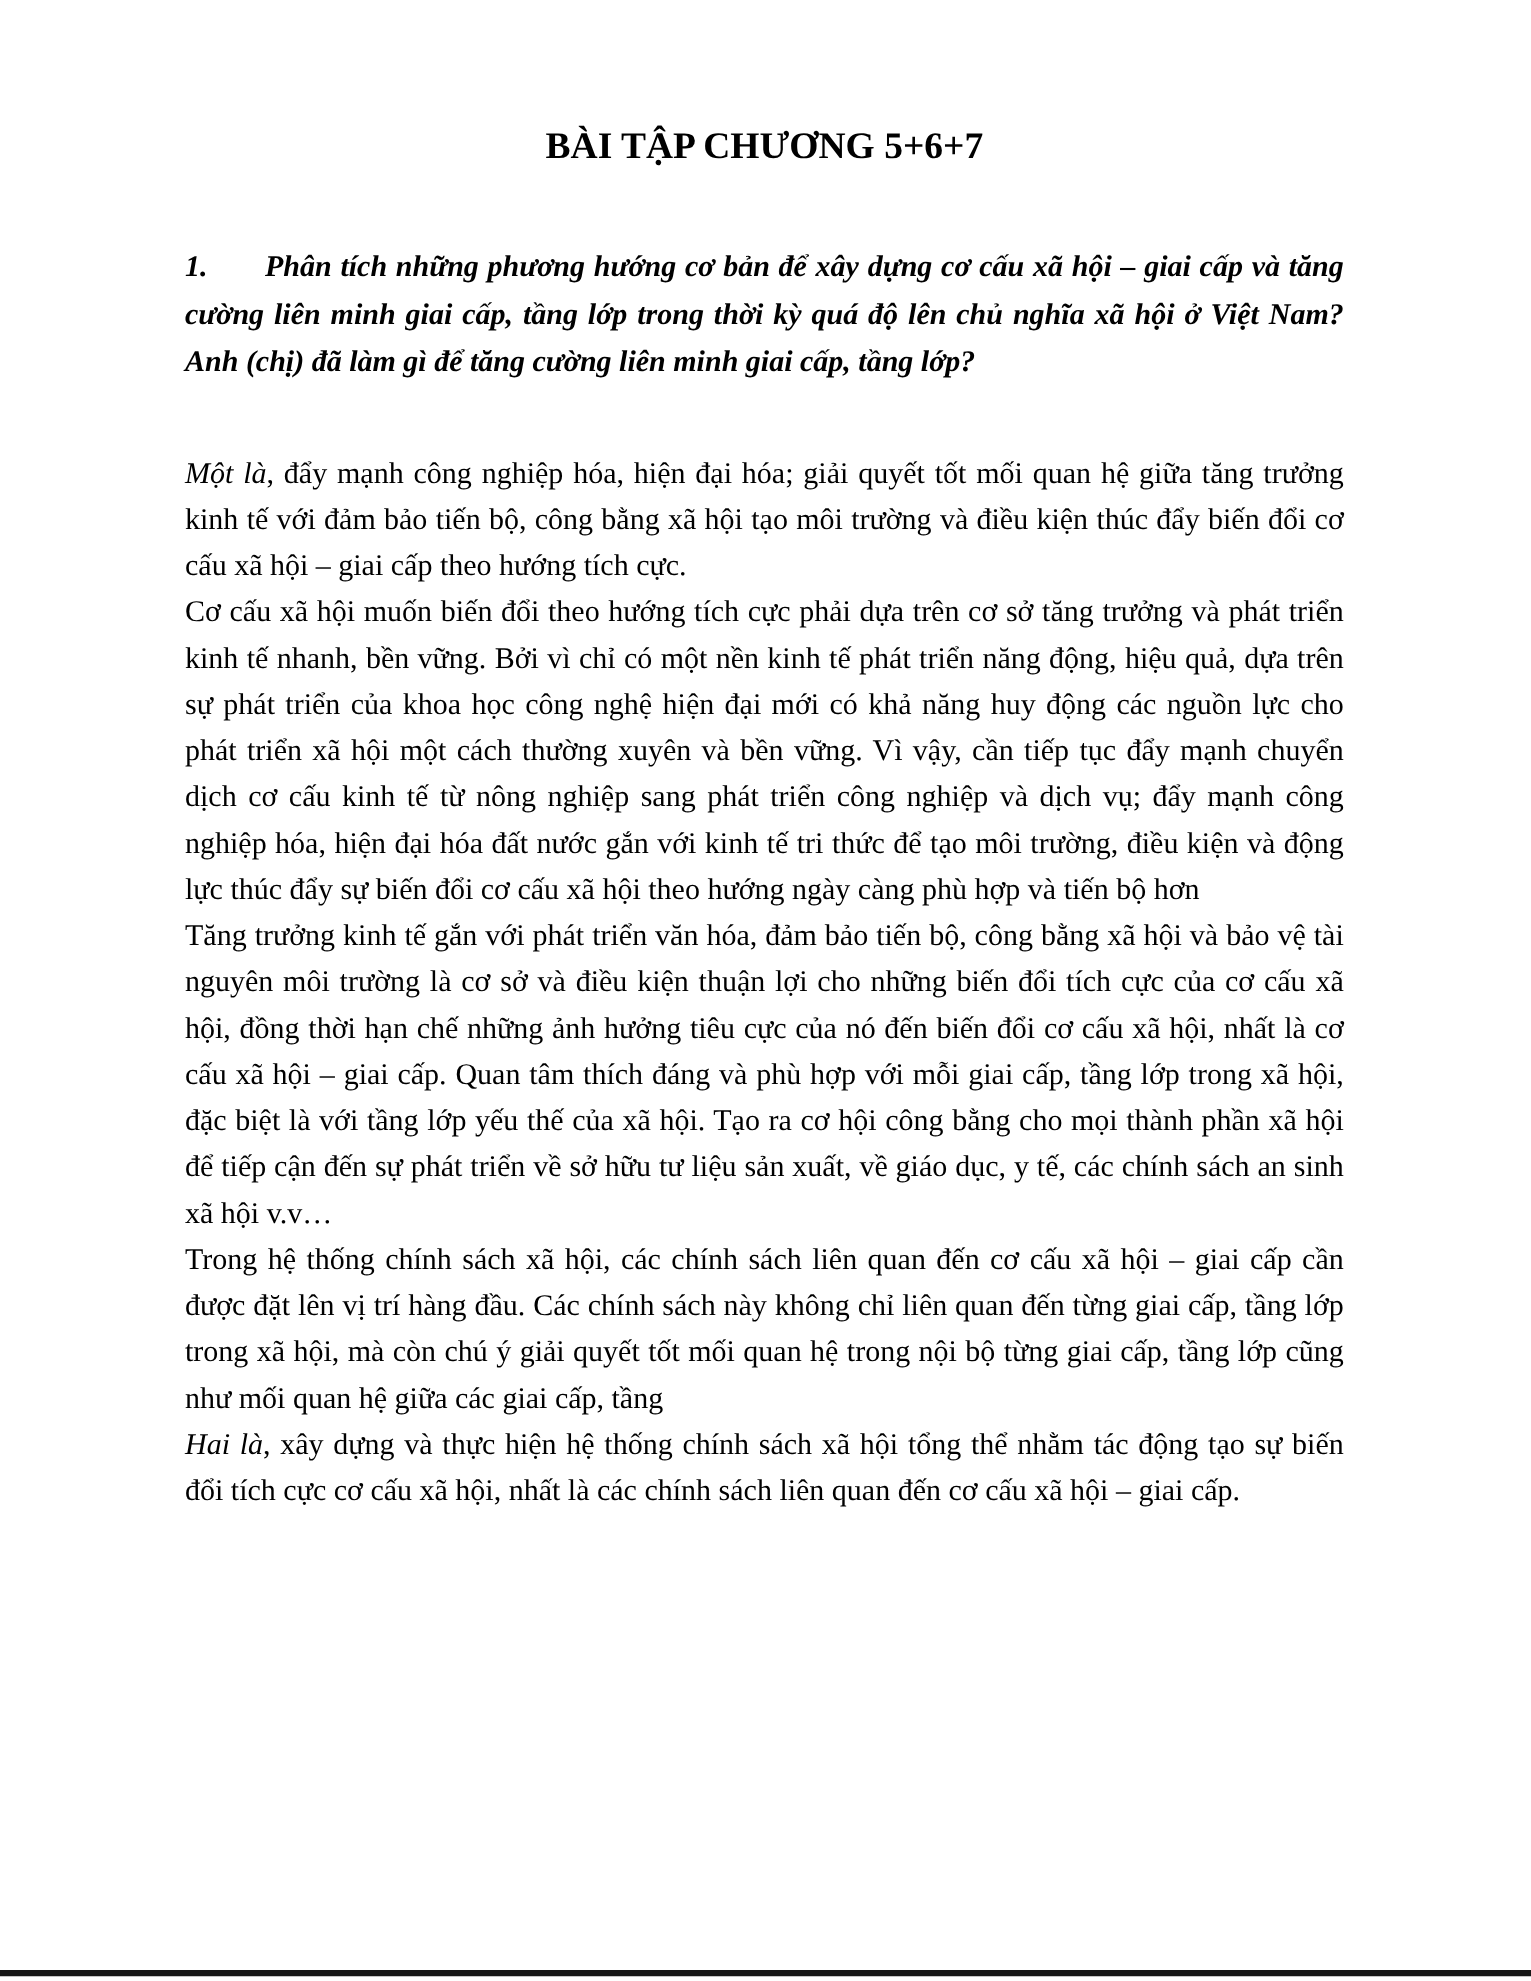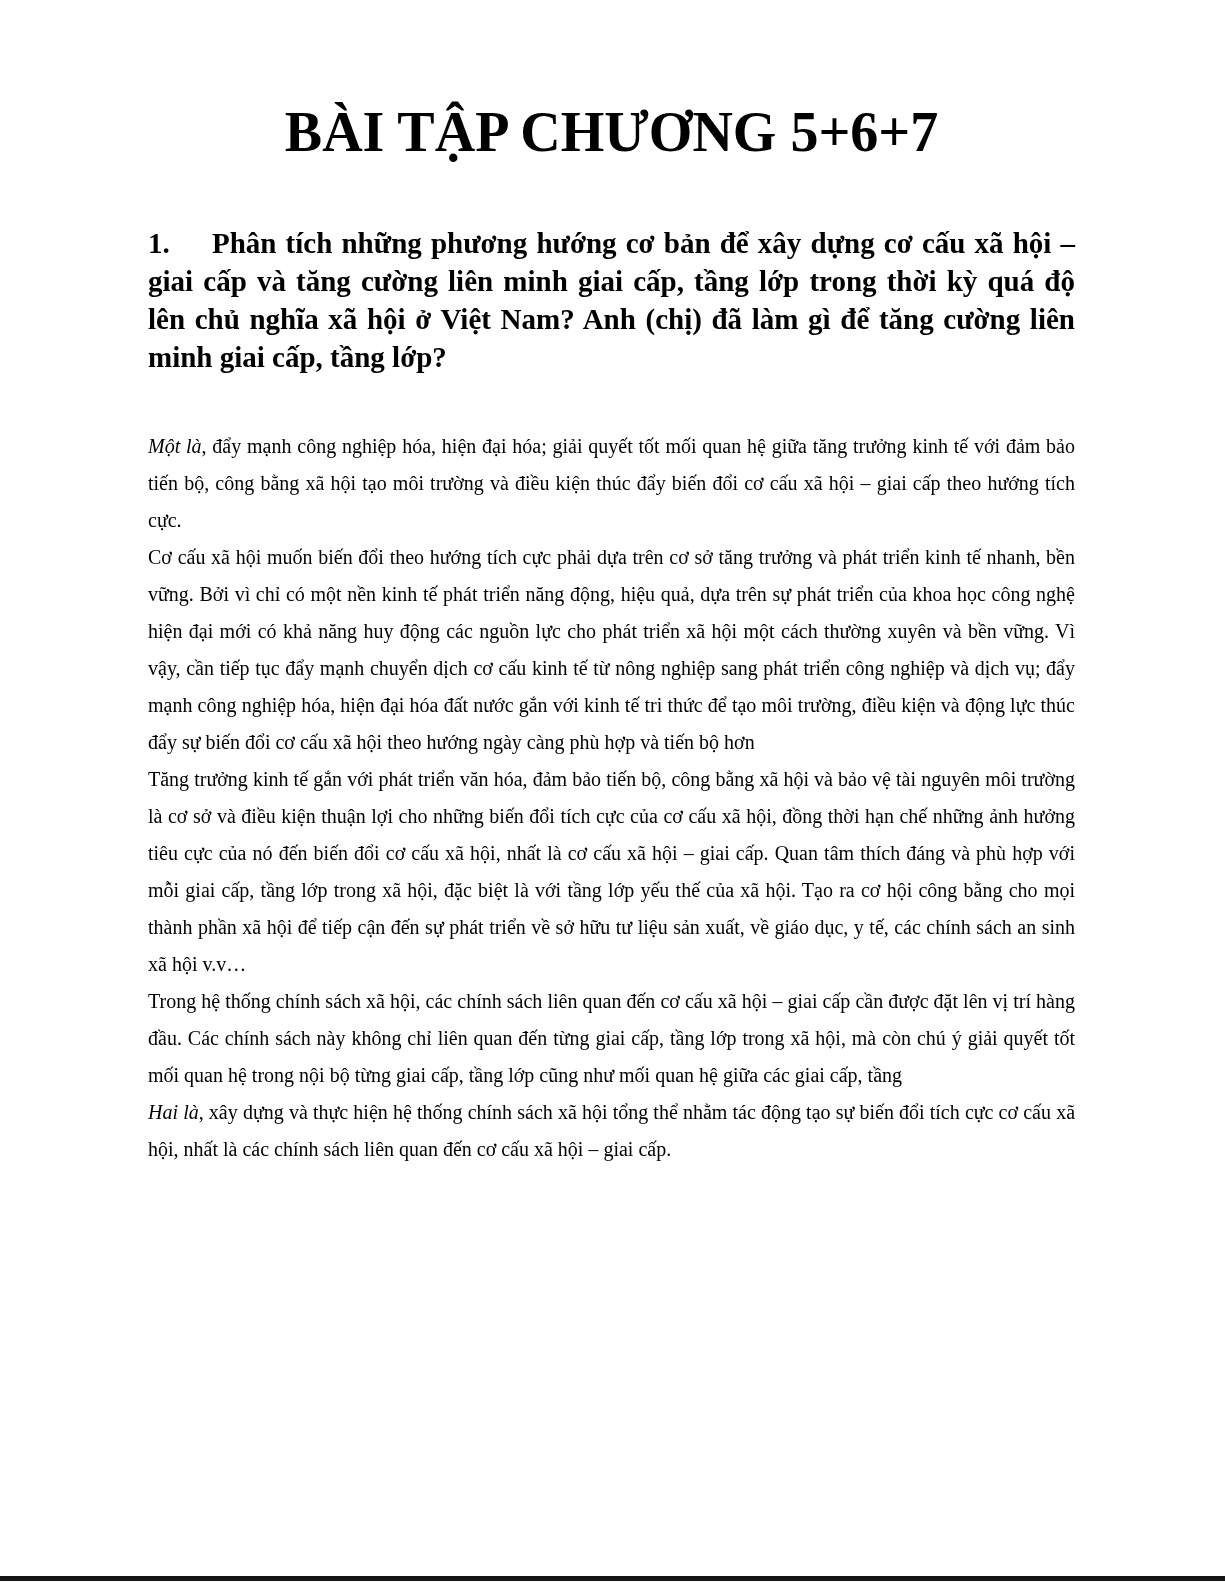--- a/index.html
+++ b/index.html
@@ -10,40 +10,41 @@
     height: 1585px;
     background: #ffffff;
     overflow: hidden;
     font-family: "Liberation Serif", "DejaVu Serif", serif;
     color: #000000;
   }
   .content {
     padding: 100px 150px 0 148px;
   }
   h1.doc-title {
-    font-size: 56px;
+    font-size: 30px;
     font-weight: bold;
     text-align: center;
     letter-spacing: 0px;
     line-height: 1.15;
     margin: 0 0 60px 0;
   }
   p.question {
     font-weight: bold;
-    font-size: 29px;
+    font-size: 24px;
     line-height: 38px;
     text-align: justify;
     margin: 16px 0 52px 0;
+    font-style: italic;
   }
   p.question .q-num {
     display: inline-block;
     min-width: 64px;
   }
   .body p {
-    font-size: 20px;
+    font-size: 24px;
     line-height: 37px;
     text-align: justify;
     margin: 0;
   }
   .body .lead {
     font-style: italic;
   }
   .bottom-bar {
     position: absolute;
     left: 0;

